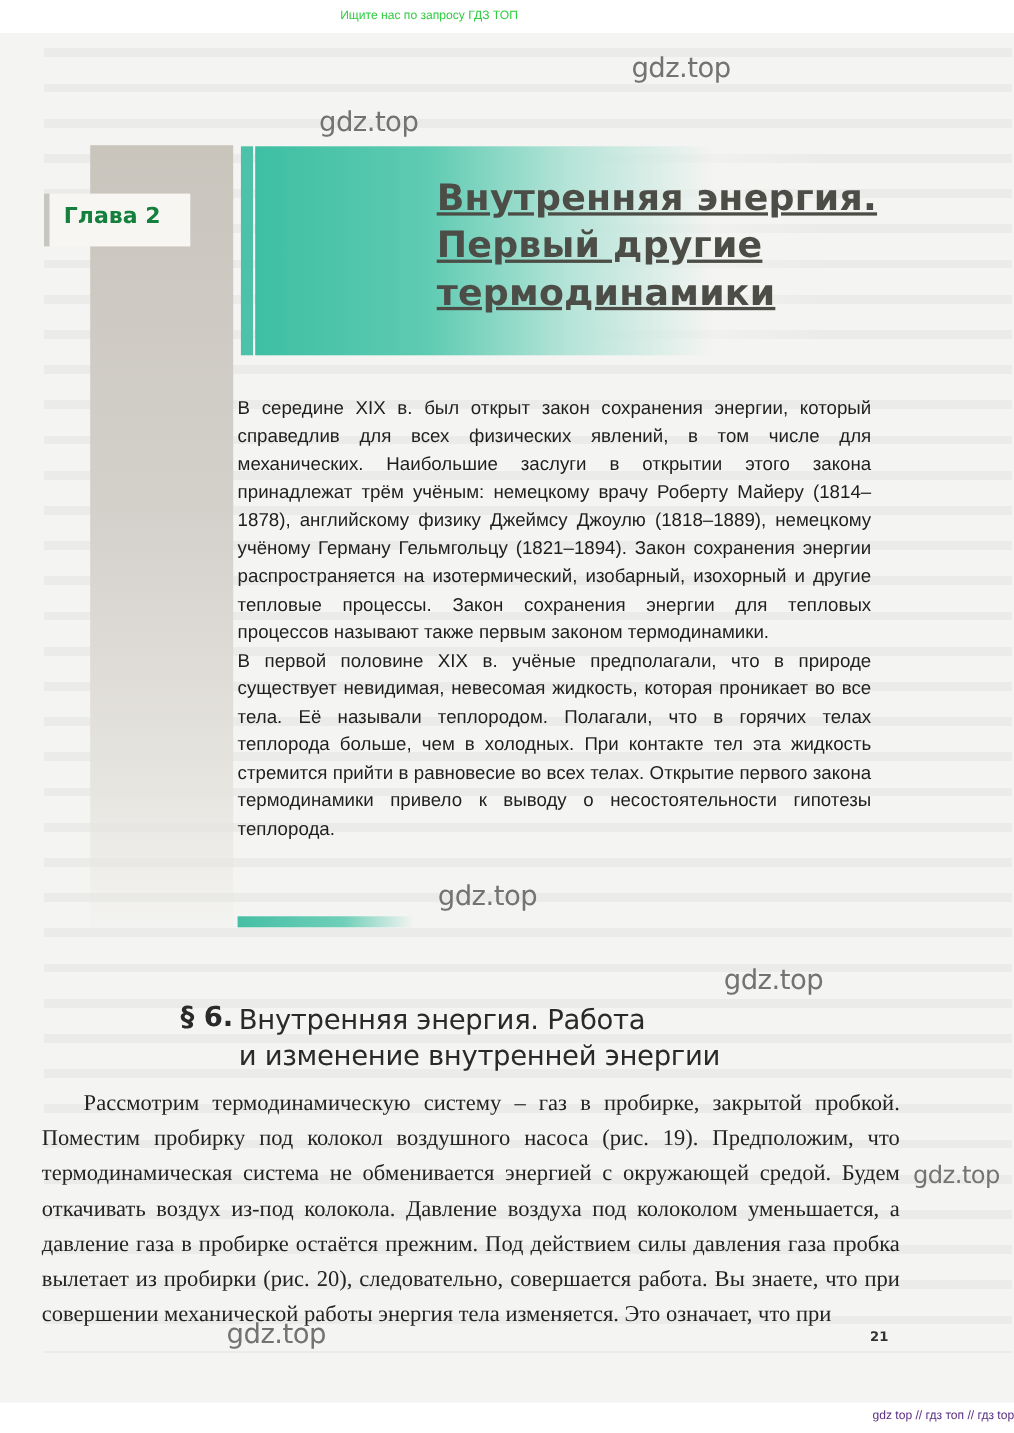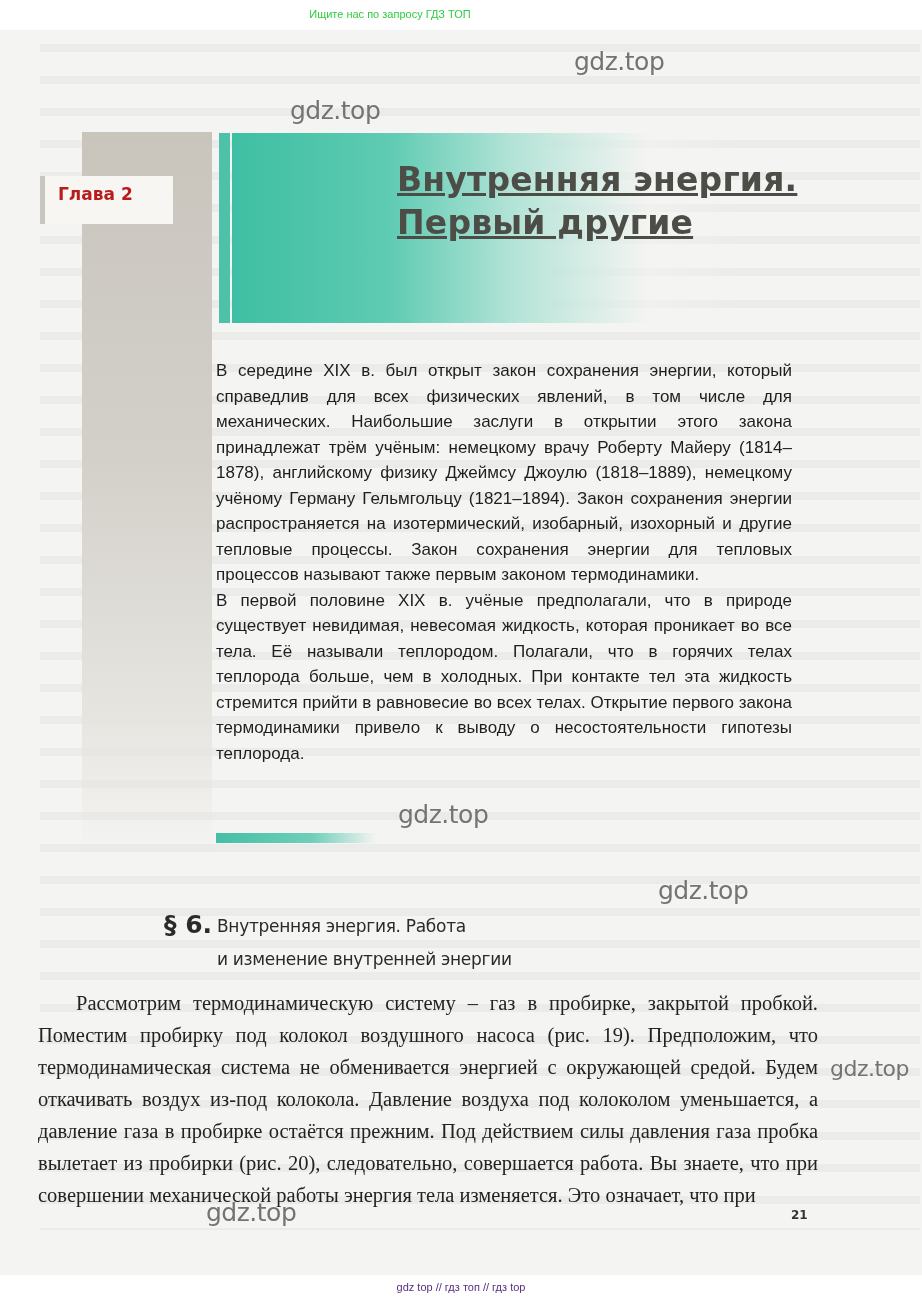--- a/index.html
+++ b/index.html
@@ -26,21 +26,21 @@
     position: absolute; left: 82px; top: 102px; width: 130px; height: 720px;
     background: linear-gradient(to bottom, #c9c5bd 0%, #d3d0ca 45%, #e6e4df 80%, rgba(244,244,242,0) 100%);
   }
   .chapter-label-box {
     position: absolute; left: 40px; top: 146px; width: 128px; height: 48px;
     background: #f7f6f3;
     border-left: 5px solid #c8c6c0;
   }
   .chapter-label {
     position: absolute; left: 58px; top: 154px;
-    font-family: "DejaVu Sans", sans-serif; font-weight: bold; font-size: 17px; color: #b91c1c;
+    font-family: "DejaVu Sans", sans-serif; font-weight: bold; font-size: 20px; color: #15803d;
   }
   .teal-bar-left {
     position: absolute; left: 219px; top: 103px; width: 11px; height: 190px;
     background: #4ec2a9;
   }
   .teal-block {
     position: absolute; left: 232px; top: 103px; width: 520px; height: 190px;
     background: linear-gradient(to right, #3ebfa3 0%, #5ecbb2 30%, #b6e4d8 55%, rgba(244,244,242,0.6) 80%, rgba(244,244,242,0) 100%);
   }
   .chapter-title {
@@ -58,40 +58,40 @@
     position: absolute; left: 216px; top: 803px; width: 160px; height: 10px;
     background: linear-gradient(to right, #45bfa5 0%, #6fcfb8 60%, rgba(244,244,242,0) 100%);
   }
   .section-num {
     position: absolute; left: 164px; top: 880px;
     font-family: "DejaVu Sans", sans-serif; font-size: 25px; color: #2a2a2a;
   }
   .section-num b { font-weight: bold; }
   .section-title {
     position: absolute; left: 217px; top: 880px; width: 560px;
-    font-family: "DejaVu Sans", sans-serif; font-size: 17px; line-height: 33px; color: #2a2a2a;
+    font-family: "DejaVu Sans", sans-serif; font-size: 25px; line-height: 33px; color: #2a2a2a;
     letter-spacing: -0.3px;
   }
   .body-text {
     position: absolute; left: 38px; top: 957px; width: 780px;
     font-family: "Liberation Serif", serif; font-size: 20.5px; line-height: 32px;
     color: #222; text-align: justify;
   }
   .body-text p { margin: 0; text-indent: 38px; }
   .page-number {
     position: absolute; left: 791px; top: 1178px;
     font-family: "DejaVu Sans", sans-serif; font-weight: bold; font-size: 12px; color: #333;
   }
   .watermark {
     position: absolute; font-family: "DejaVu Sans", sans-serif; font-size: 25px; color: #737373;
     letter-spacing: -0.5px;
   }
   .bottom-banner {
     position: absolute; left: 0; top: 1275px; width: 922px; height: 28px;
-    text-align: center; line-height: 24px;
+    text-align: right; line-height: 24px;
     font-family: "Liberation Sans", sans-serif; font-size: 11px; color: #5a2d82;
   }
 </style>
 </head>
 <body>
 
 <div class="top-banner">Ищите нас по запросу ГДЗ ТОП</div>
 
 <div class="page">
   <div class="ghost-lines"></div>
@@ -99,20 +99,21 @@
   <div class="gray-strip"></div>
   <div class="chapter-label-box"></div>
   <div class="chapter-label">Глава 2</div>
 
   <div class="teal-bar-left"></div>
   <div class="teal-block"></div>
 
   <div class="chapter-title">
     <div>Внутренняя энергия.</div>
     <div>Первый другие</div>
+    <div>термодинамики</div>
   </div>
 
   <div class="intro">
     <p>В середине XIX в. был открыт закон сохранения энергии, который справедлив для всех физических явлений, в том числе для механических. Наибольшие заслуги в открытии этого закона принадлежат трём учёным: немецкому врачу Роберту Майеру (1814–1878), английскому физику Джеймсу Джоулю (1818–1889), немецкому учёному Герману Гельмгольцу (1821–1894). Закон сохранения энергии распространяется на изотермический, изобарный, изохорный и другие тепловые процессы. Закон сохранения энергии для тепловых процессов называют также первым законом термодинамики.</p>
     <p>В первой половине XIX в. учёные предполагали, что в природе существует невидимая, невесомая жидкость, которая проникает во все тела. Её называли теплородом. Полагали, что в горячих телах теплорода больше, чем в холодных. При контакте тел эта жидкость стремится прийти в равновесие во всех телах. Открытие первого закона термодинамики привело к выводу о несостоятельности гипотезы теплорода.</p>
   </div>
 
   <div class="teal-divider"></div>
 
   <div class="section-num"><b>§ 6.</b></div>

